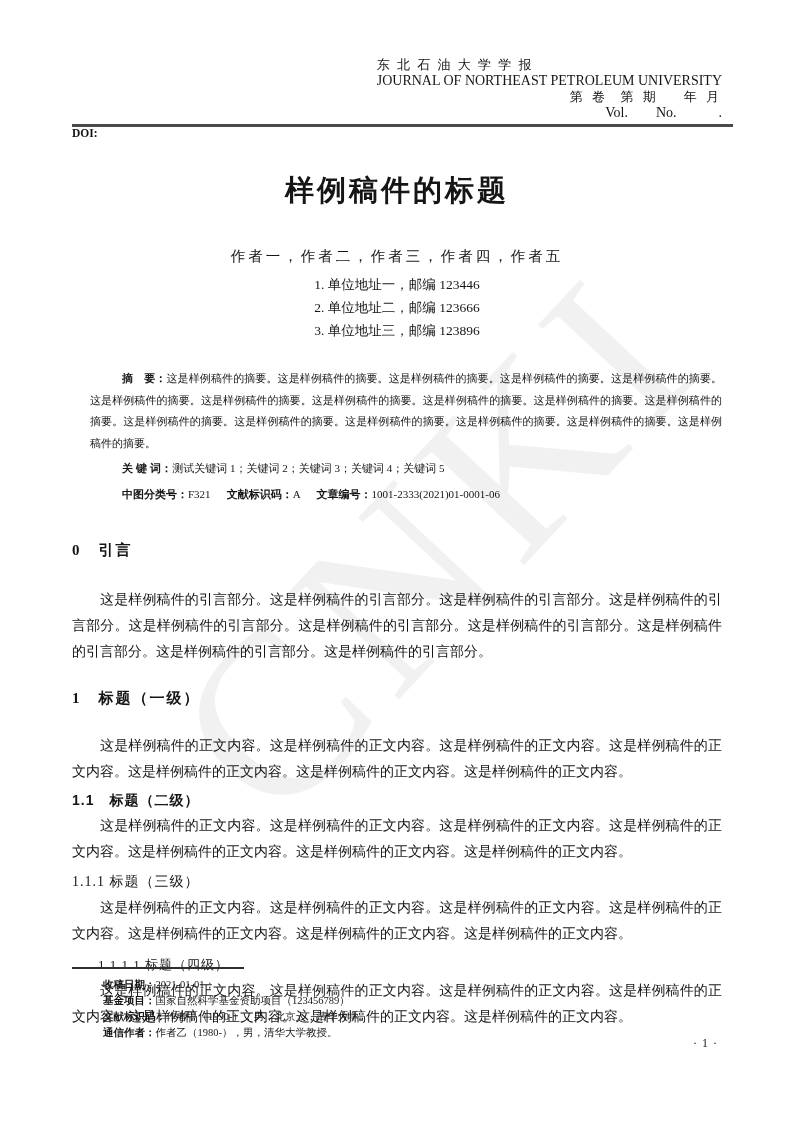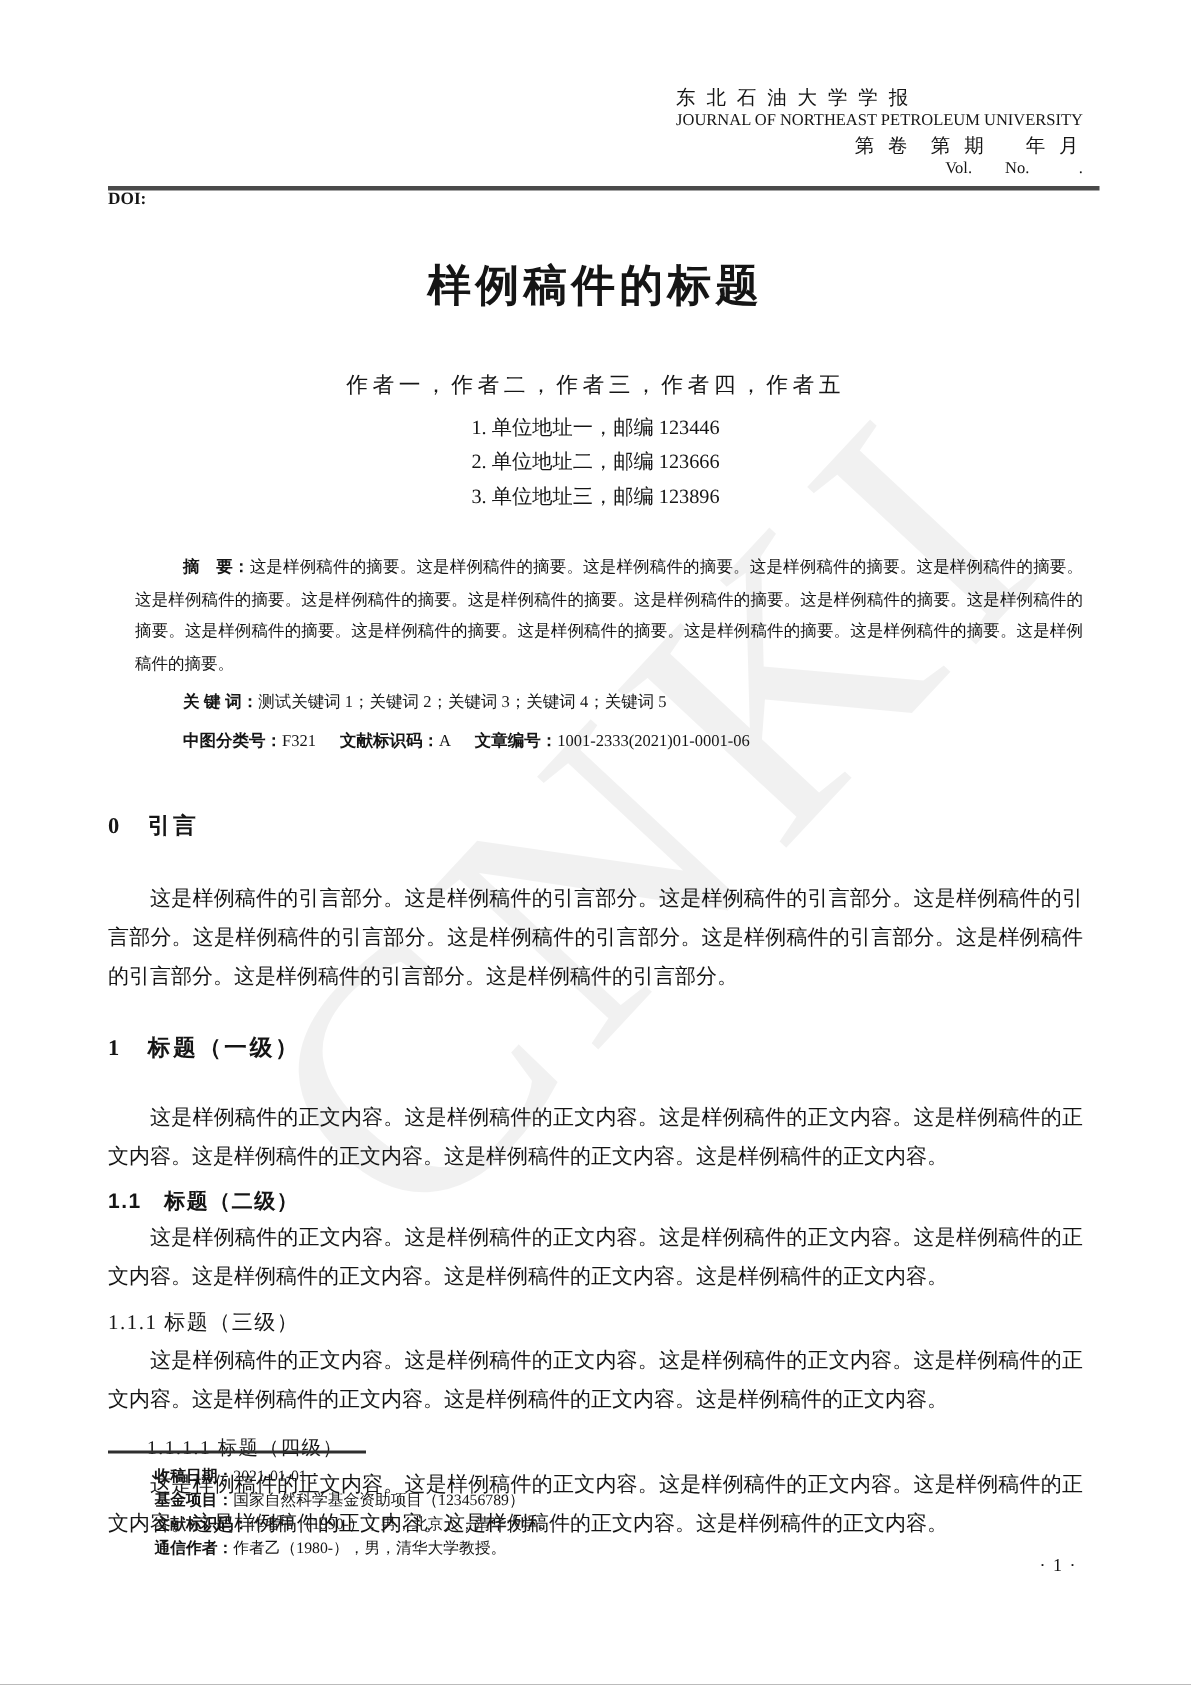--- a/index.html
+++ b/index.html
@@ -19,21 +19,21 @@
     font-size:235px; letter-spacing:14px;
     color:rgba(0,0,0,0.055);
     white-space:nowrap; z-index:0; pointer-events:none;
   }
   .content { position:absolute; left:72px; width:650px; top:0; z-index:1; }
 
   
   .hdr { padding-top:56px; }
   .hdr-row { display:flex; justify-content:space-between; align-items:flex-end;flex-direction:column; }
   .hdr-cn  { font-size:13px; letter-spacing:2px; white-space:pre; line-height:17px; }
-  .hdr-en  { font-size:11px; line-height:15px; }
+  .hdr-en  { font-size:14px; line-height:15px; }
   .hdr-right { text-align:right; }
   .hdr-right .hdr-cn { letter-spacing:3px; }
   .hdr-right .hdr-en { white-space:pre; }
   .hdr-rule { height:3px; background:#4a4a4a; margin-top:4px; margin-right:-11px; }
   .doi { font-size:11.5px; font-weight:bold; }
 
   
   .title { margin-top:32px; text-align:center; font-family:"Liberation Sans","DejaVu Sans",sans-serif; font-weight:700; font-size:29px; letter-spacing:3px; }
   .authors { margin-top:36px; text-align:center; font-size:14.5px; letter-spacing:3px; }
   .affils  { margin-top:7px; text-align:center; font-size:13.5px; line-height:23px; }

